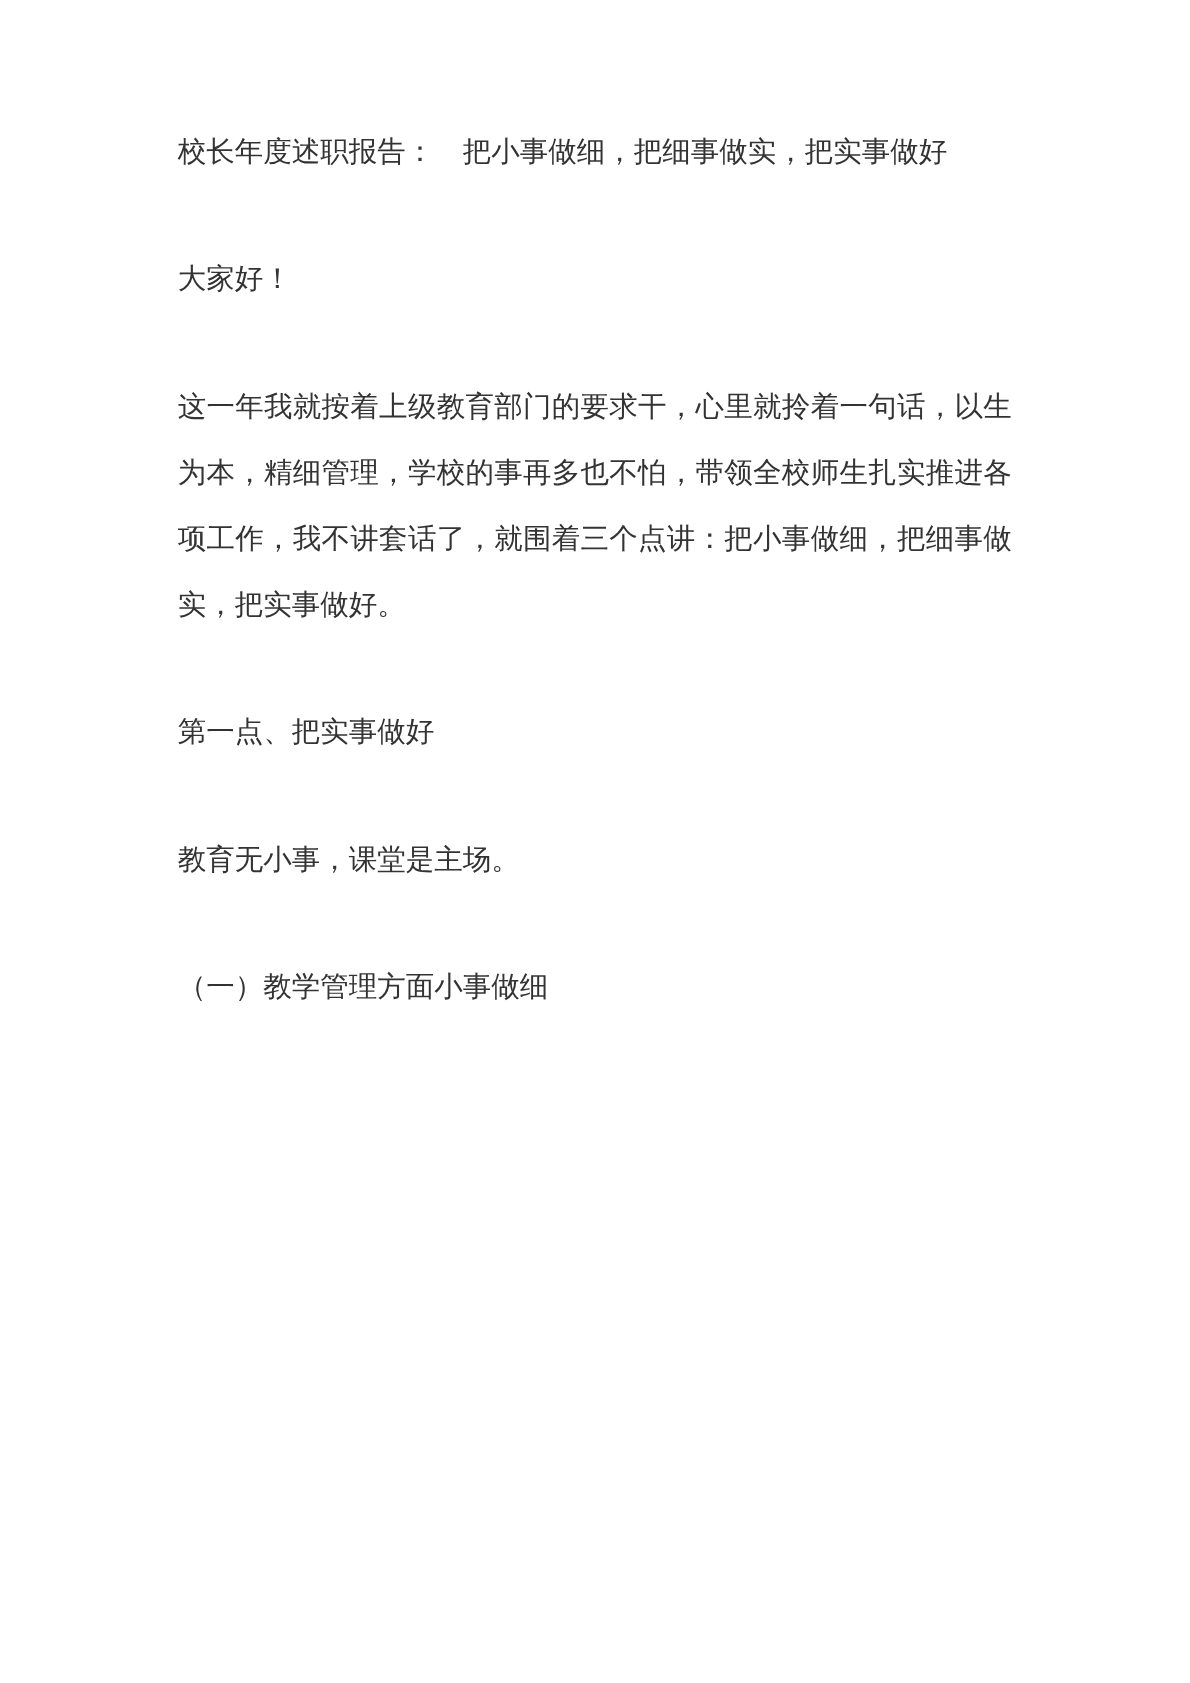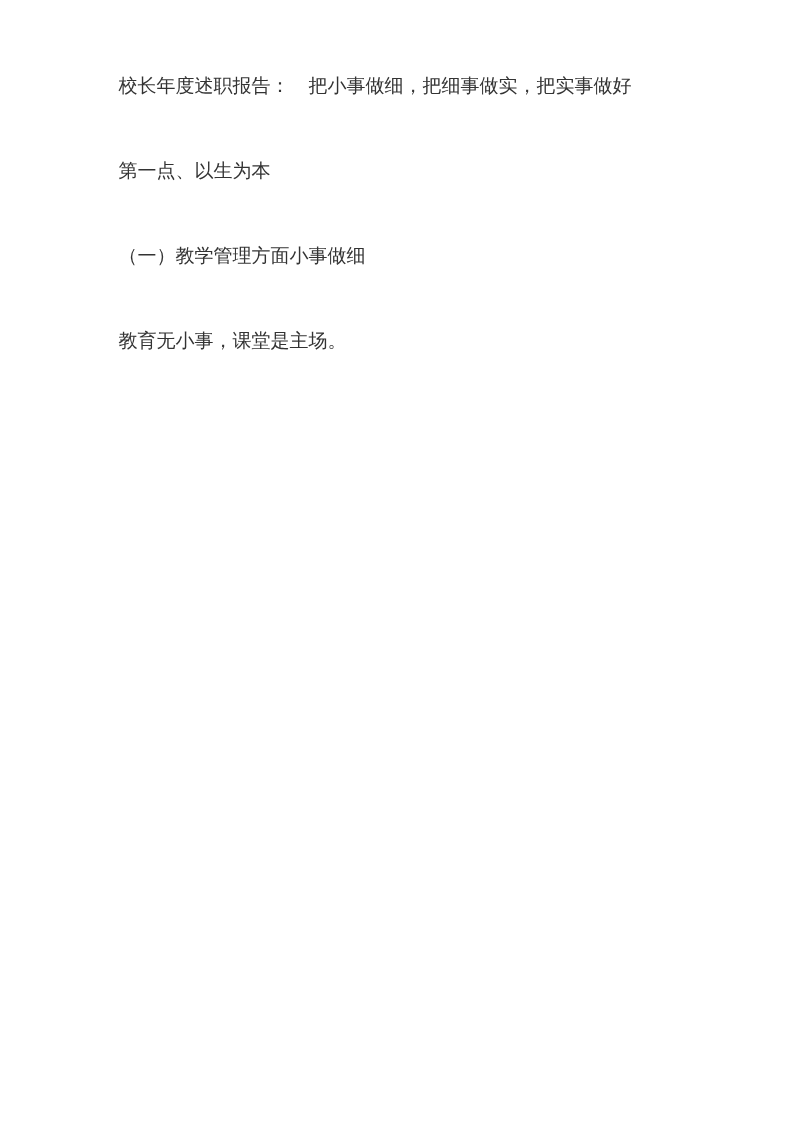--- a/index.html
+++ b/index.html
@@ -10,35 +10,37 @@
   .page {
     position: relative;
     width: 793px;
     height: 1122px;
     background: #ffffff;
     overflow: hidden;
   }
   .doc-body {
     width: 556px;
     margin: 0 auto;
-    padding-top: 64px;
+    padding-top: 80px;
     font-family: "Liberation Serif", "DejaVu Serif", serif;
     font-size: 19px;
     color: #333333;
   }
   .para {
     margin: 0 0 41px 0;
     line-height: 44px;
     text-align: justify;
     word-break: break-all;
   }
 </style>
 </head>
 <body>
 
 <div class="page">
   <div class="doc-body">
       <p class="para">校长年度述职报告：　把小事做细，把细事做实，把实事做好</p>
-      <p class="para">第一点、以生为本</p>
+      <p class="para">大家好！</p>
+      <p class="para">这一年我就按着上级教育部门的要求干，心里就拎着一句话，以生为本，精细管理，学校的事再多也不怕，带领全校师生扎实推进各项工作，我不讲套话了，就围着三个点讲：把小事做细，把细事做实，把实事做好。</p>
+      <p class="para">第一点、把实事做好</p>
+      <p class="para">教育无小事，课堂是主场。</p>
       <p class="para">（一）教学管理方面小事做细</p>
-      <p class="para">教育无小事，课堂是主场。</p>
     </div>
 </div>
 
 </body></html>

